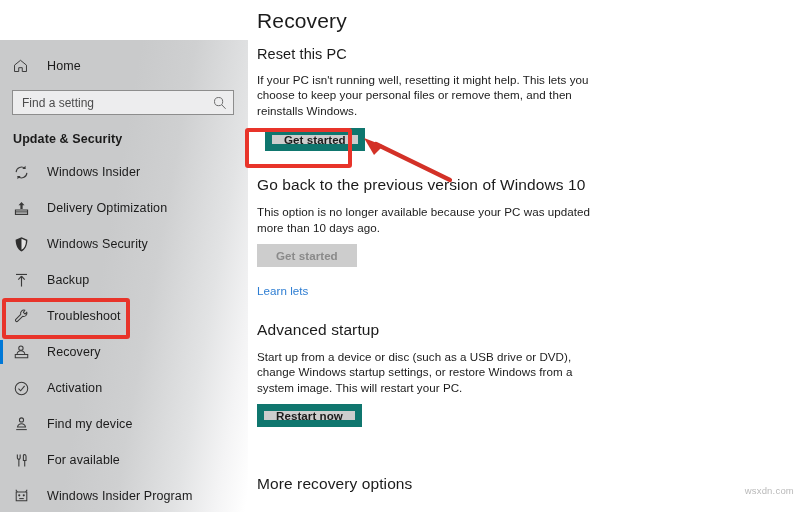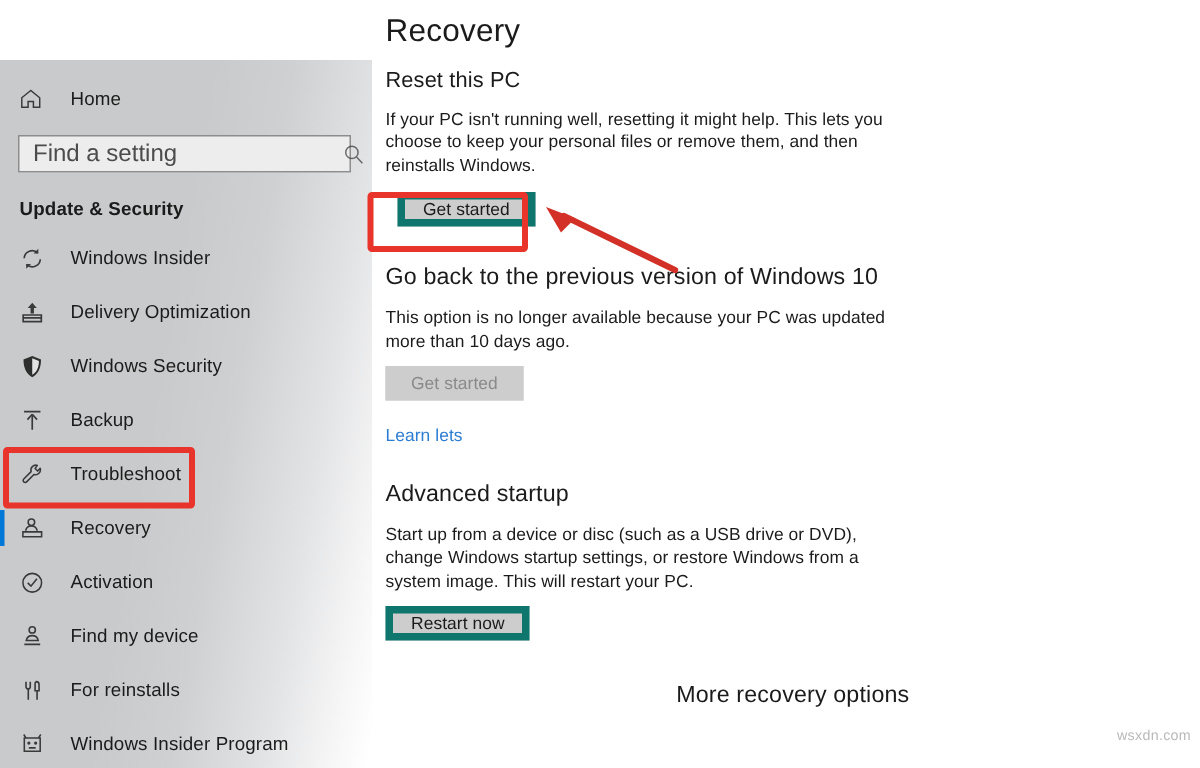--- a/index.html
+++ b/index.html
@@ -70,21 +70,21 @@
     display: flex;
     align-items: center;
     padding: 0 6px 0 9px;
   }
   .search-wrap input {
     flex: 1 1 auto;
     border: 0;
     outline: 0;
     background: transparent;
     font-family: "Liberation Sans", sans-serif;
-    font-size: 16px;
+    font-size: 12px;
     color: #2c2c2c;
     padding: 0;
     height: 100%;
   }
   .search-wrap input::placeholder { color: #4c4c4c; opacity: 1; }
   .search-ico { flex: 0 0 14px; height: 14px; opacity: .72; }
 
   .section-title {
     font-size: 12.5px;
     font-weight: bold;
@@ -165,27 +165,28 @@
     letter-spacing: .05px;
   }
   .btn {
     display: inline-flex;
     align-items: center;
     justify-content: center;
     height: 23px;
     min-width: 84px;
     padding: 0 12px;
     background: #cdcdcd;
-    border: 5px solid #0f766e;
+    border: 7px solid #0f766e;
     box-sizing: border-box;
     font-family: "Liberation Sans", sans-serif;
     font-size: 11.6px;
     color: #1b1b1b;
     cursor: pointer;
     letter-spacing: .05px;
+    font-weight: bold;
   }
   .btn.disabled {
     background: #cdcdcd;
     border-color: #cdcdcd;
     color: #8a8a8a;
     cursor: default;
   }
   .link {
     display: inline-block;
     font-size: 11.6px;
@@ -198,21 +199,21 @@
   .blk-reset { margin-top: 0; }
   .blk-reset .btn { margin-top: 10px; margin-left: 8px; }
 
   .blk-goback { margin-top: 25px; }
   .blk-goback .btn { margin-top: 9px; }
   .blk-goback .link { margin-top: 17px; }
 
   .blk-adv { margin-top: 22px; }
   .blk-adv .btn { margin-top: 9px; }
 
-  .blk-more { margin-top: 28px; text-align: center; }
+  .blk-more { margin-top: 48px; }
 
   
   .anno-box {
     position: absolute;
     border: 4px solid #e8342a;
     border-radius: 3px;
     box-sizing: border-box;
     pointer-events: none;
     z-index: 20;
   }
@@ -357,21 +358,21 @@
 
       <div class="nav-item">
         <span class="ico">
           <svg width="17" height="17" viewBox="0 0 18 18">
             <path d="M4.6 2.6 L4.6 6.2 a1.6 1.6 0 0 0 1.6 1.6 L6.2 15.4" fill="none" stroke="#3a3a3a" stroke-width="1.15"></path>
             <path d="M7.6 2.6 L7.6 6.2 a1.6 1.6 0 0 1-1.6 1.6" fill="none" stroke="#3a3a3a" stroke-width="1.15"></path>
             <path d="M11.8 2.6 a2 2 0 0 1 2 2 L13.8 9 L11 9 L11 4.6 a2 2 0 0 1 .8-2 Z" fill="none" stroke="#3a3a3a" stroke-width="1.15"></path>
             <line x1="12.4" y1="9" x2="12.4" y2="15.4" stroke="#3a3a3a" stroke-width="1.15"></line>
           </svg>
         </span>
-        <span class="lbl">For reinstalls</span>
+        <span class="lbl">For available</span>
       </div>
 
       <div class="nav-item">
         <span class="ico">
           <svg width="17" height="17" viewBox="0 0 18 18">
             <path d="M3.4 4.2 L3.4 13.6 L14.6 13.6 L14.6 4.2 Z" fill="none" stroke="#3a3a3a" stroke-width="1.1"></path>
             <path d="M4.6 4.2 L3.0 1.8 M13.4 4.2 L15.0 1.8" fill="none" stroke="#3a3a3a" stroke-width="1.1"></path>
             <circle cx="6.6" cy="7.8" r="1.15" fill="#3a3a3a"></circle>
             <circle cx="11.4" cy="7.8" r="1.15" fill="#3a3a3a"></circle>
             <path d="M6.6 11.2 L11.4 11.2" fill="none" stroke="#3a3a3a" stroke-width="1.1"></path>

